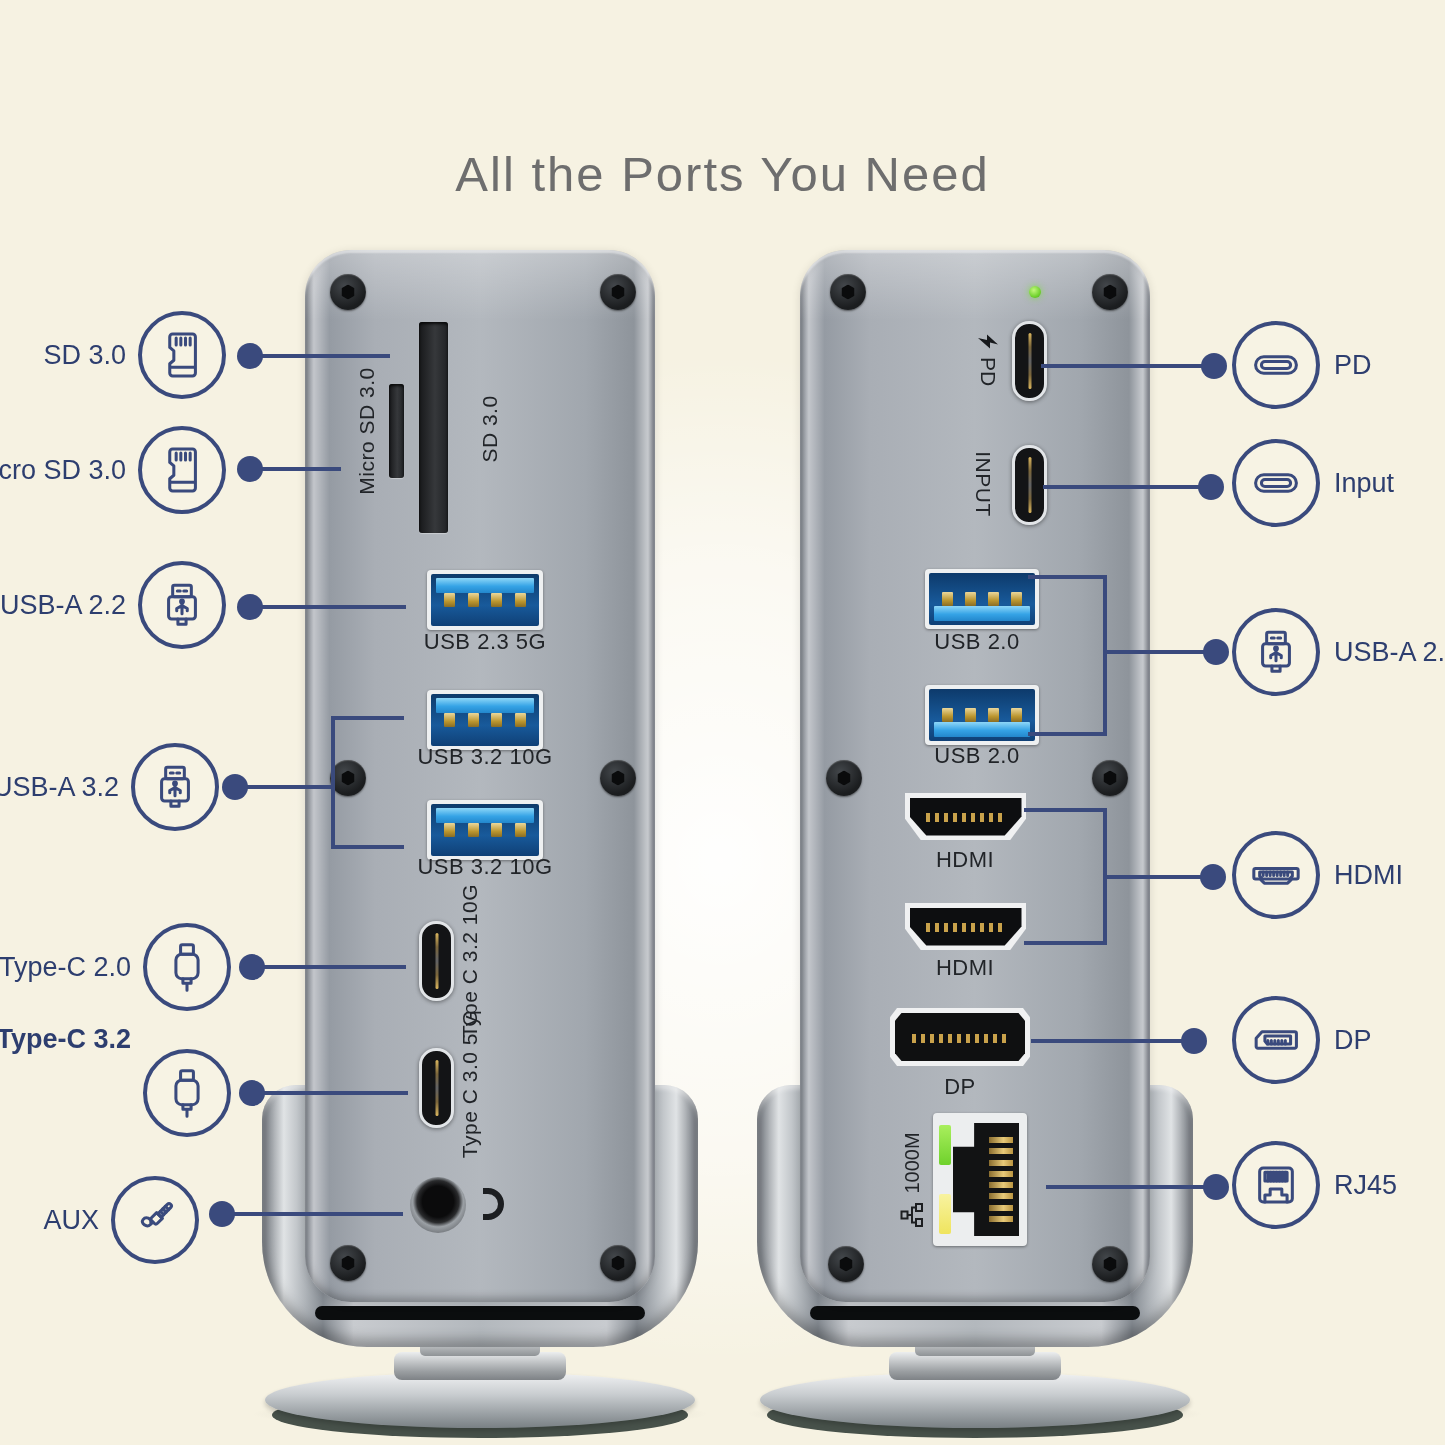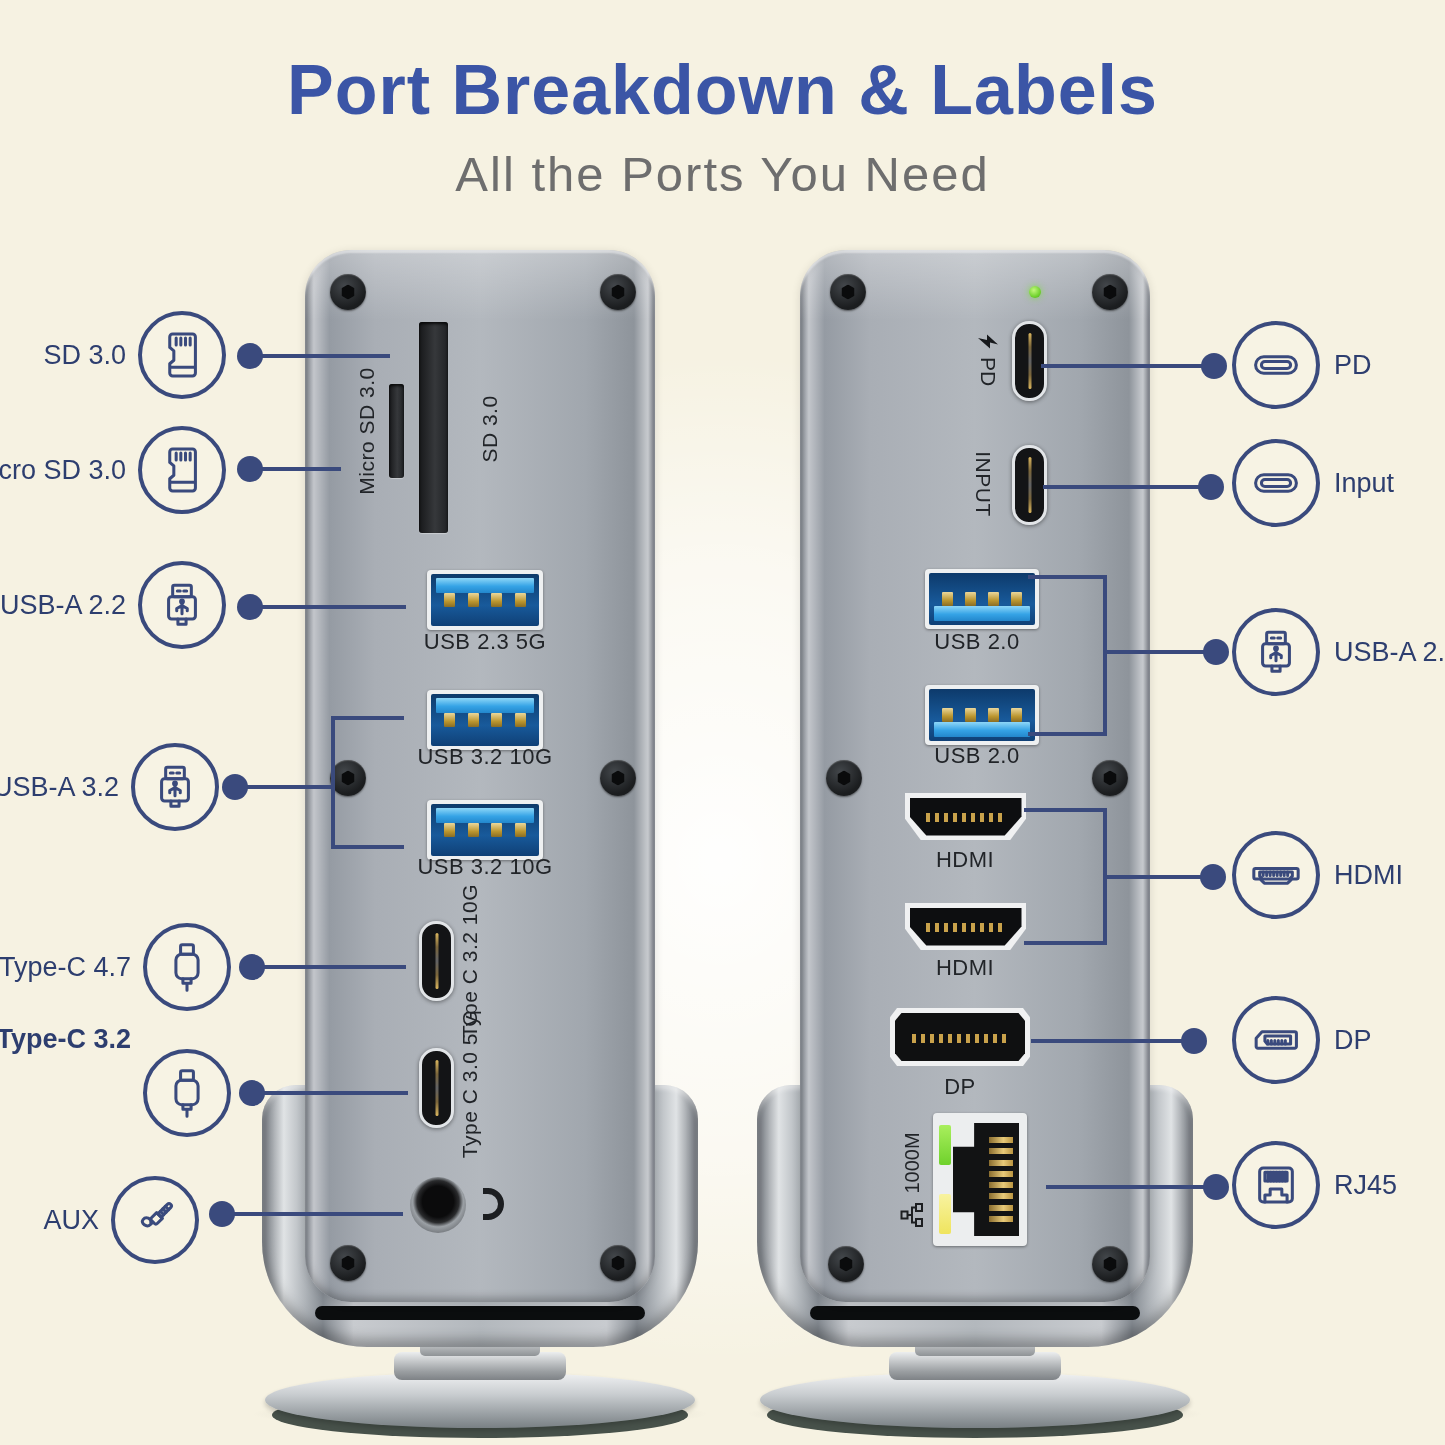--- a/index.html
+++ b/index.html
@@ -113,21 +113,20 @@
   .hline{position:absolute;height:4px;background:#3a4a7d;z-index:6;}
   .vline{position:absolute;width:4px;background:#3a4a7d;z-index:6;}
   .icon-svg{stroke:#3a4a7d;fill:none;stroke-width:2.6;stroke-linecap:round;stroke-linejoin:round;}
 </style>
 </head>
 <body>
 
 <div class="canvas">
   <div class="glow"></div>
 
-  <div class="title">Port Breakdown &amp; Labels</div>
   <div class="subtitle">All the Ports You Need</div>
 
   <div class="ground" style="left:250px;top:1400px;"></div>
   <div class="ground" style="left:745px;top:1400px;"></div>
   <div class="disc-rim" style="left:272px;top:1392px;"></div>
   <div class="disc-rim" style="left:767px;top:1392px;"></div>
   <div class="disc" style="left:265px;top:1372px;"></div>
   <div class="disc" style="left:760px;top:1372px;"></div>
   <div class="ped2" style="left:394px;top:1352px;"></div>
   <div class="ped2" style="left:889px;top:1352px;"></div>
@@ -330,21 +329,21 @@
       <circle cx="24" cy="21" r="1.2" fill="#3a4a7d"></circle>
       <path d="M20.5 36v4.5h7V36"></path>
     </svg>
   </div>
   <div class="dot" style="left:222px;top:774px;"></div>
   <div class="hline" style="left:235px;top:785px;width:100px;"></div>
   <div class="vline" style="left:331px;top:716px;height:133px;"></div>
   <div class="hline" style="left:331px;top:716px;width:73px;"></div>
   <div class="hline" style="left:331px;top:845px;width:73px;"></div>
 
-  <div class="clabel" style="right:1314px;top:953px;">Type-C 4.7</div>
+  <div class="clabel" style="right:1314px;top:953px;">Type-C 2.0</div>
   <div class="circle" style="left:143px;top:923px;">
     <svg class="icon-svg" width="56" height="56" viewBox="0 0 48 48">
       <rect x="18.5" y="5" width="11" height="8" rx="1.5"></rect>
       <rect x="14.5" y="13" width="19" height="21" rx="5"></rect>
       <path d="M20.5 34v4h7v-4M24 38v6"></path>
     </svg>
   </div>
   <div class="dot" style="left:239px;top:954px;"></div>
   <div class="hline" style="left:252px;top:965px;width:154px;"></div>
 

